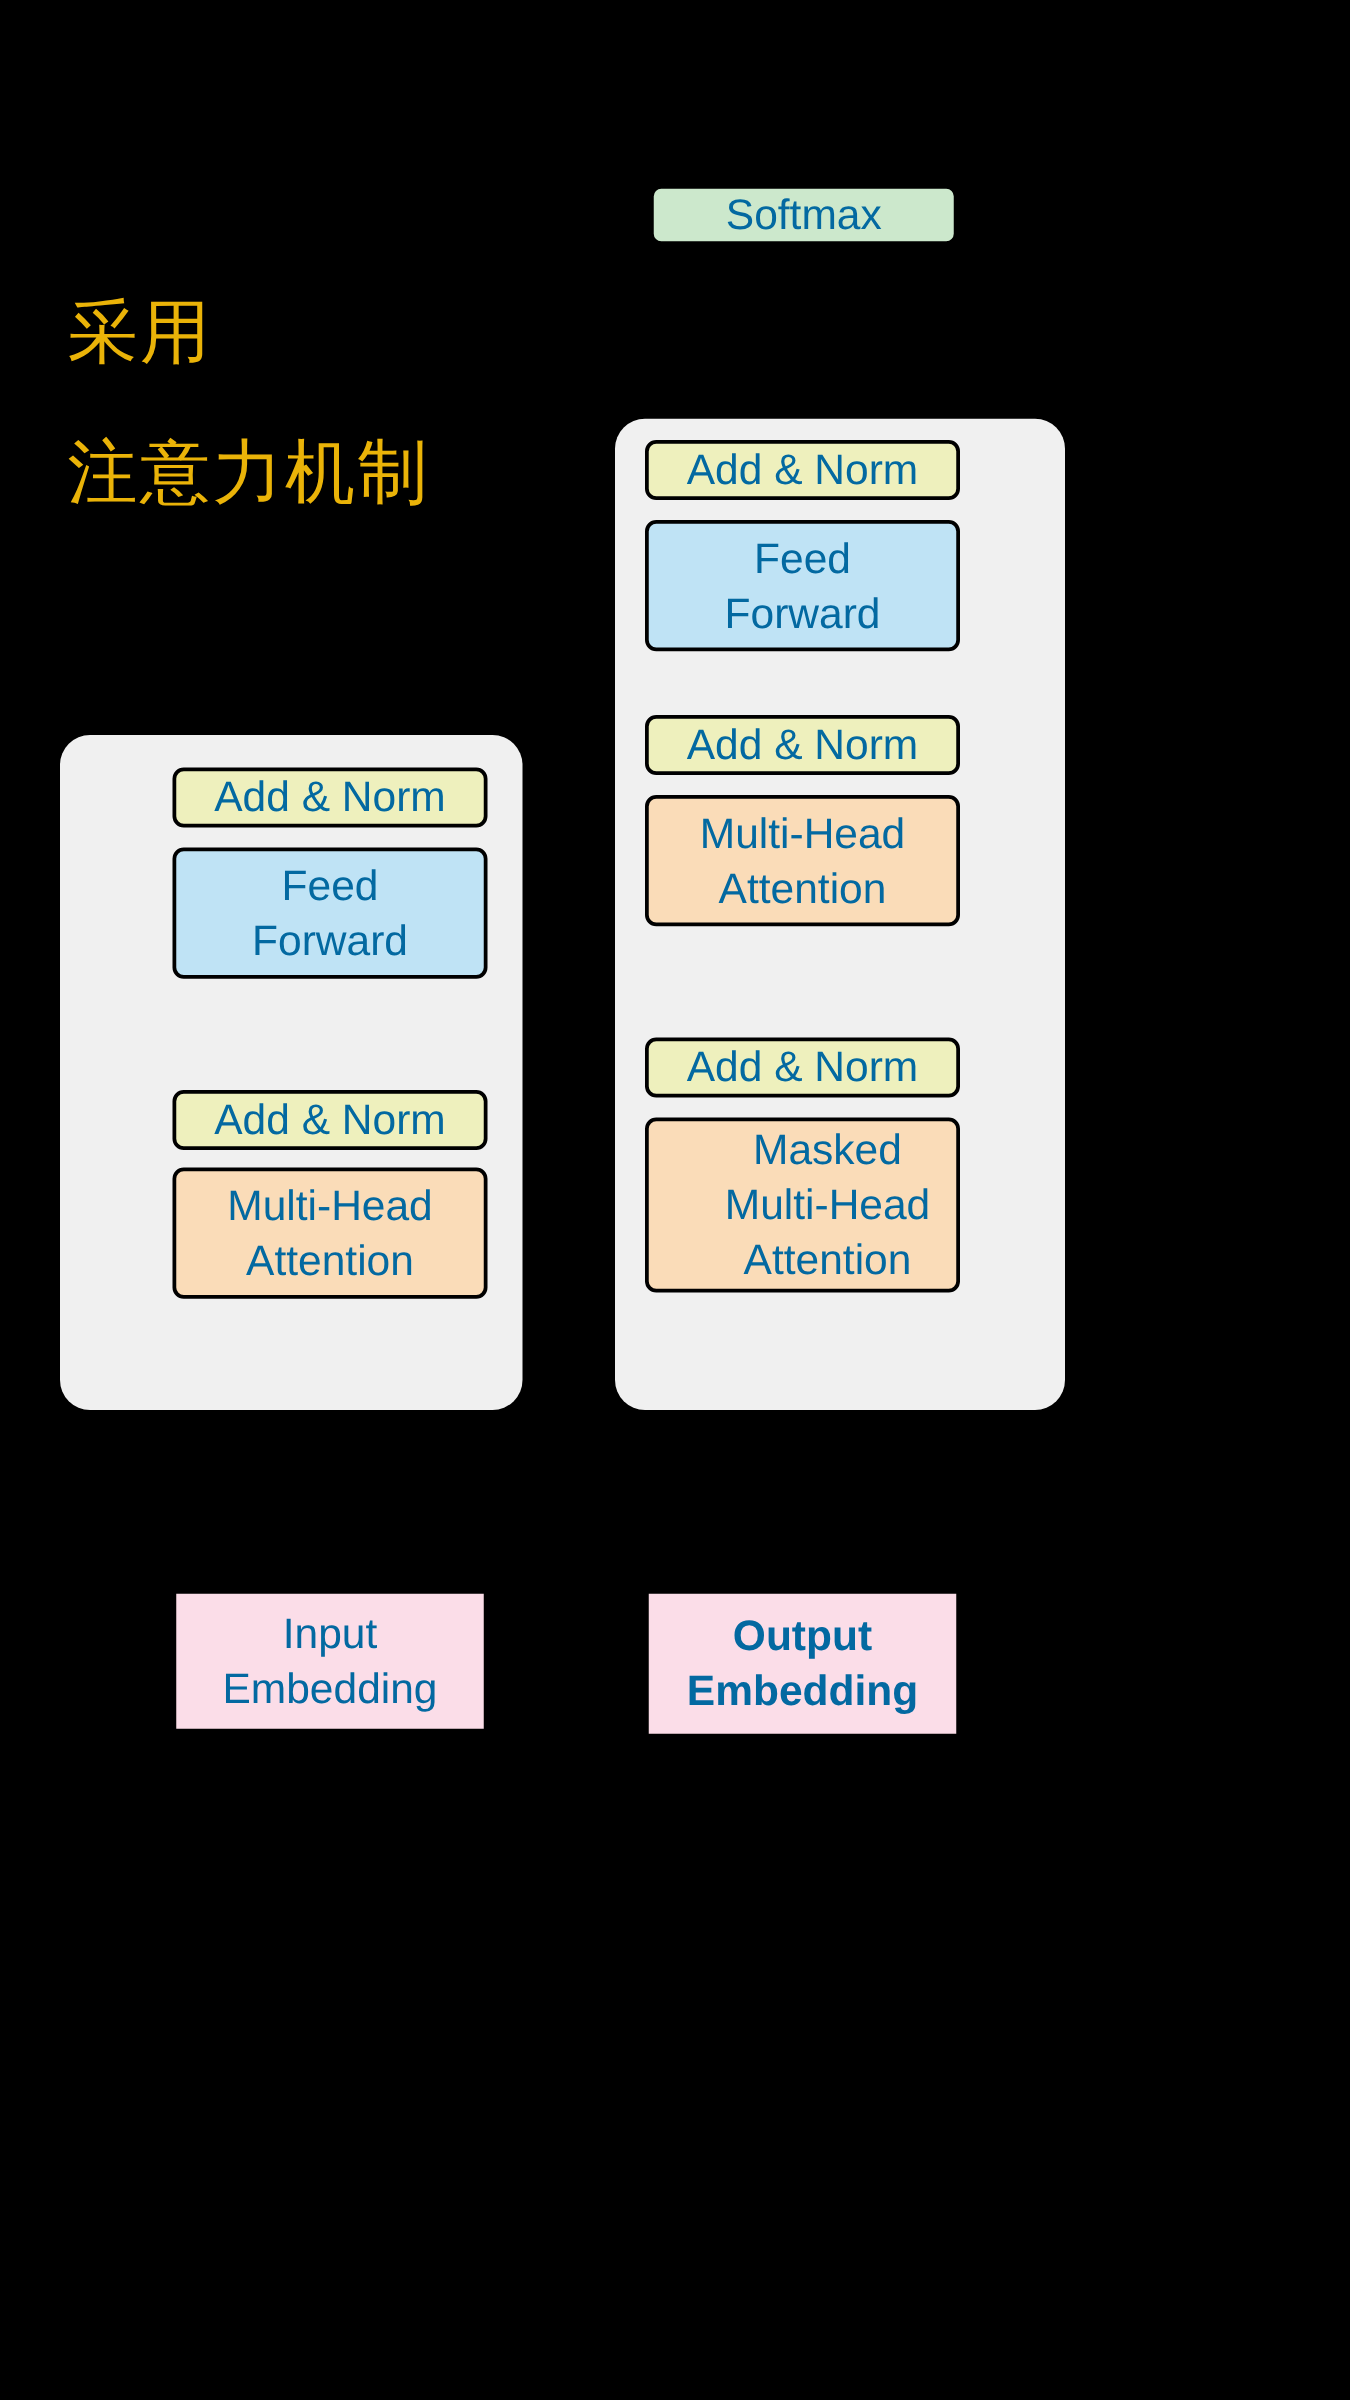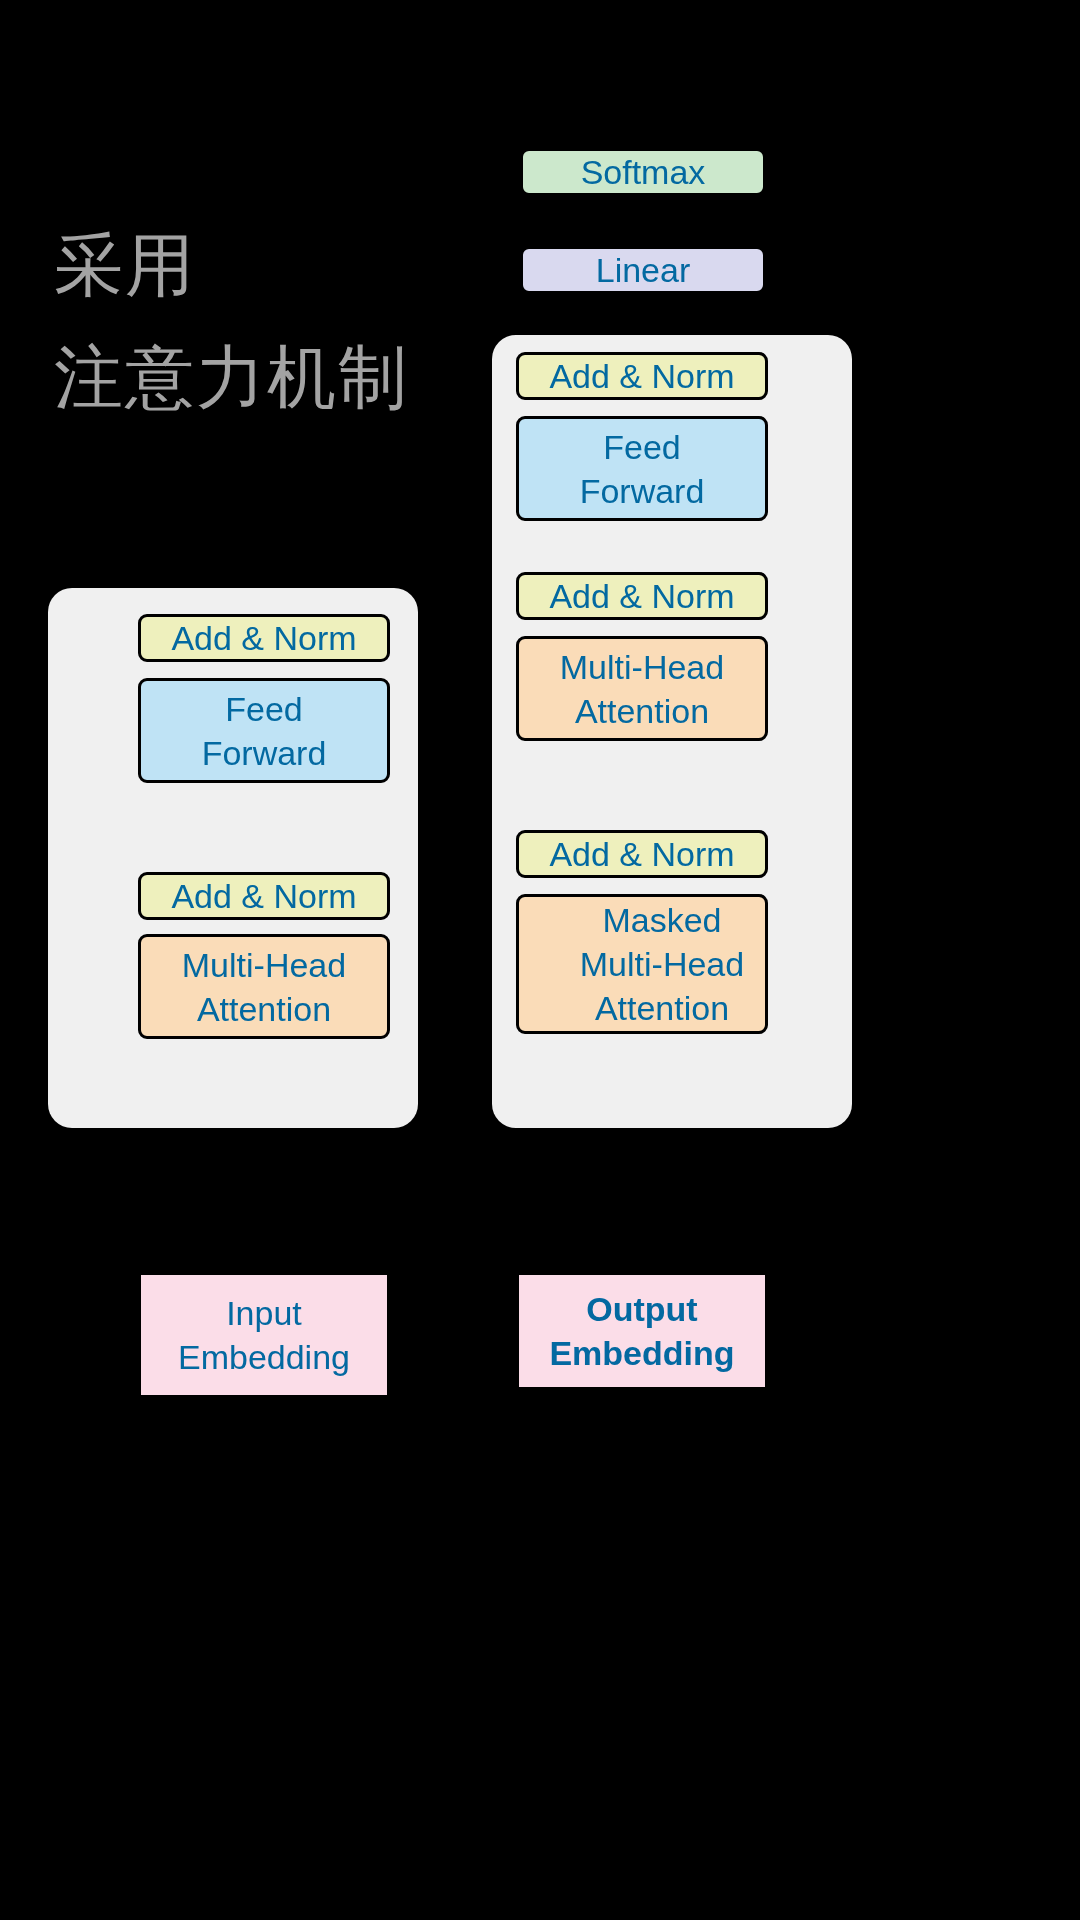--- a/index.html
+++ b/index.html
@@ -2,23 +2,23 @@
 <html><head>
 <meta charset="utf-8">
 <style>
   html,body{margin:0;padding:0;background:#000;}
   body{width:1080px;height:1920px;overflow:hidden;font-family:"Liberation Sans","DejaVu Sans",sans-serif;}
   #stage{position:relative;width:1080px;height:1920px;background:#000;}
   #svgroot{position:absolute;left:0;top:0;width:1080px;height:1920px;}
 
   .cn-text{
     position:absolute;
-    color:#a3a3a3;
+    color:#eab308;
     font-family:Liberation Sans, sans-serif;
-    font-size:69px;
+    font-size:56px;
     line-height:112px;
     font-weight:400;
     letter-spacing:2px;
     white-space:nowrap;
   }
   #cn-line-1{left:54px;top:210px;}
   #cn-line-2{left:54px;top:322px;}
   #cn-line-3{left:54px;top:434px;}
 
   .node{
@@ -113,21 +113,20 @@
       <path d="M 642 412 L 642 400"></path>
 
       <path d="M 642 352 L 642 292"></path>
 
       <path d="M 642 246 L 642 196"></path>
     </g>
   </svg>
 
   <div class="node" style="left:520px; top:148px; width:246px; height:48px; background:#cce8cc;">Softmax</div>
 
-  <div class="node" style="left:520px; top:246px; width:246px; height:48px; background:#d9d9ef;">Linear</div>
 
   <div class="node" style="left:516px; top:352px; width:252px; height:48px; background:#eef0bd;">Add &amp; Norm</div>
 
   <div class="node" style="left:516px; top:416px; width:252px; height:105px; background:#bfe3f5;">Feed
 Forward</div>
 
   <div class="node" style="left:516px; top:572px; width:252px; height:48px; background:#eef0bd;">Add &amp; Norm</div>
 
   <div class="node" style="left:516px; top:636px; width:252px; height:105px; background:#fadcb8;">Multi-Head
 Attention</div>
@@ -151,19 +150,19 @@
   <svg class="plus" style="left:240px; top:1184px; width:48px; height:48px;" viewBox="0 0 48 48">
     <circle cx="24" cy="24" r="19" fill="none" stroke="#000" stroke-width="5"></circle>
     <path d="M 24 11 L 24 37 M 11 24 L 37 24" stroke="#000" stroke-width="5" stroke-linecap="round"></path>
   </svg>
 
   <svg class="plus" style="left:618px; top:1190px; width:48px; height:48px;" viewBox="0 0 48 48">
     <circle cx="24" cy="24" r="19" fill="none" stroke="#000" stroke-width="5"></circle>
     <path d="M 24 11 L 24 37 M 11 24 L 37 24" stroke="#000" stroke-width="5" stroke-linecap="round"></path>
   </svg>
 
-  <div class="node noborder" style="left:141px; top:1275px; width:246px; height:120px; background:#fbdde8; border-radius:0;">Input
+  <div class="node noborder" style="left:141px; top:1275px; width:246px; height:108px; background:#fbdde8; border-radius:0;">Input
 Embedding</div>
 
   <div class="node noborder" style="left:519px; top:1275px; width:246px; height:112px; background:#fbdde8; border-radius:0;font-weight:bold;">Output
 Embedding</div>
 
 </div>
 
 </body></html>

